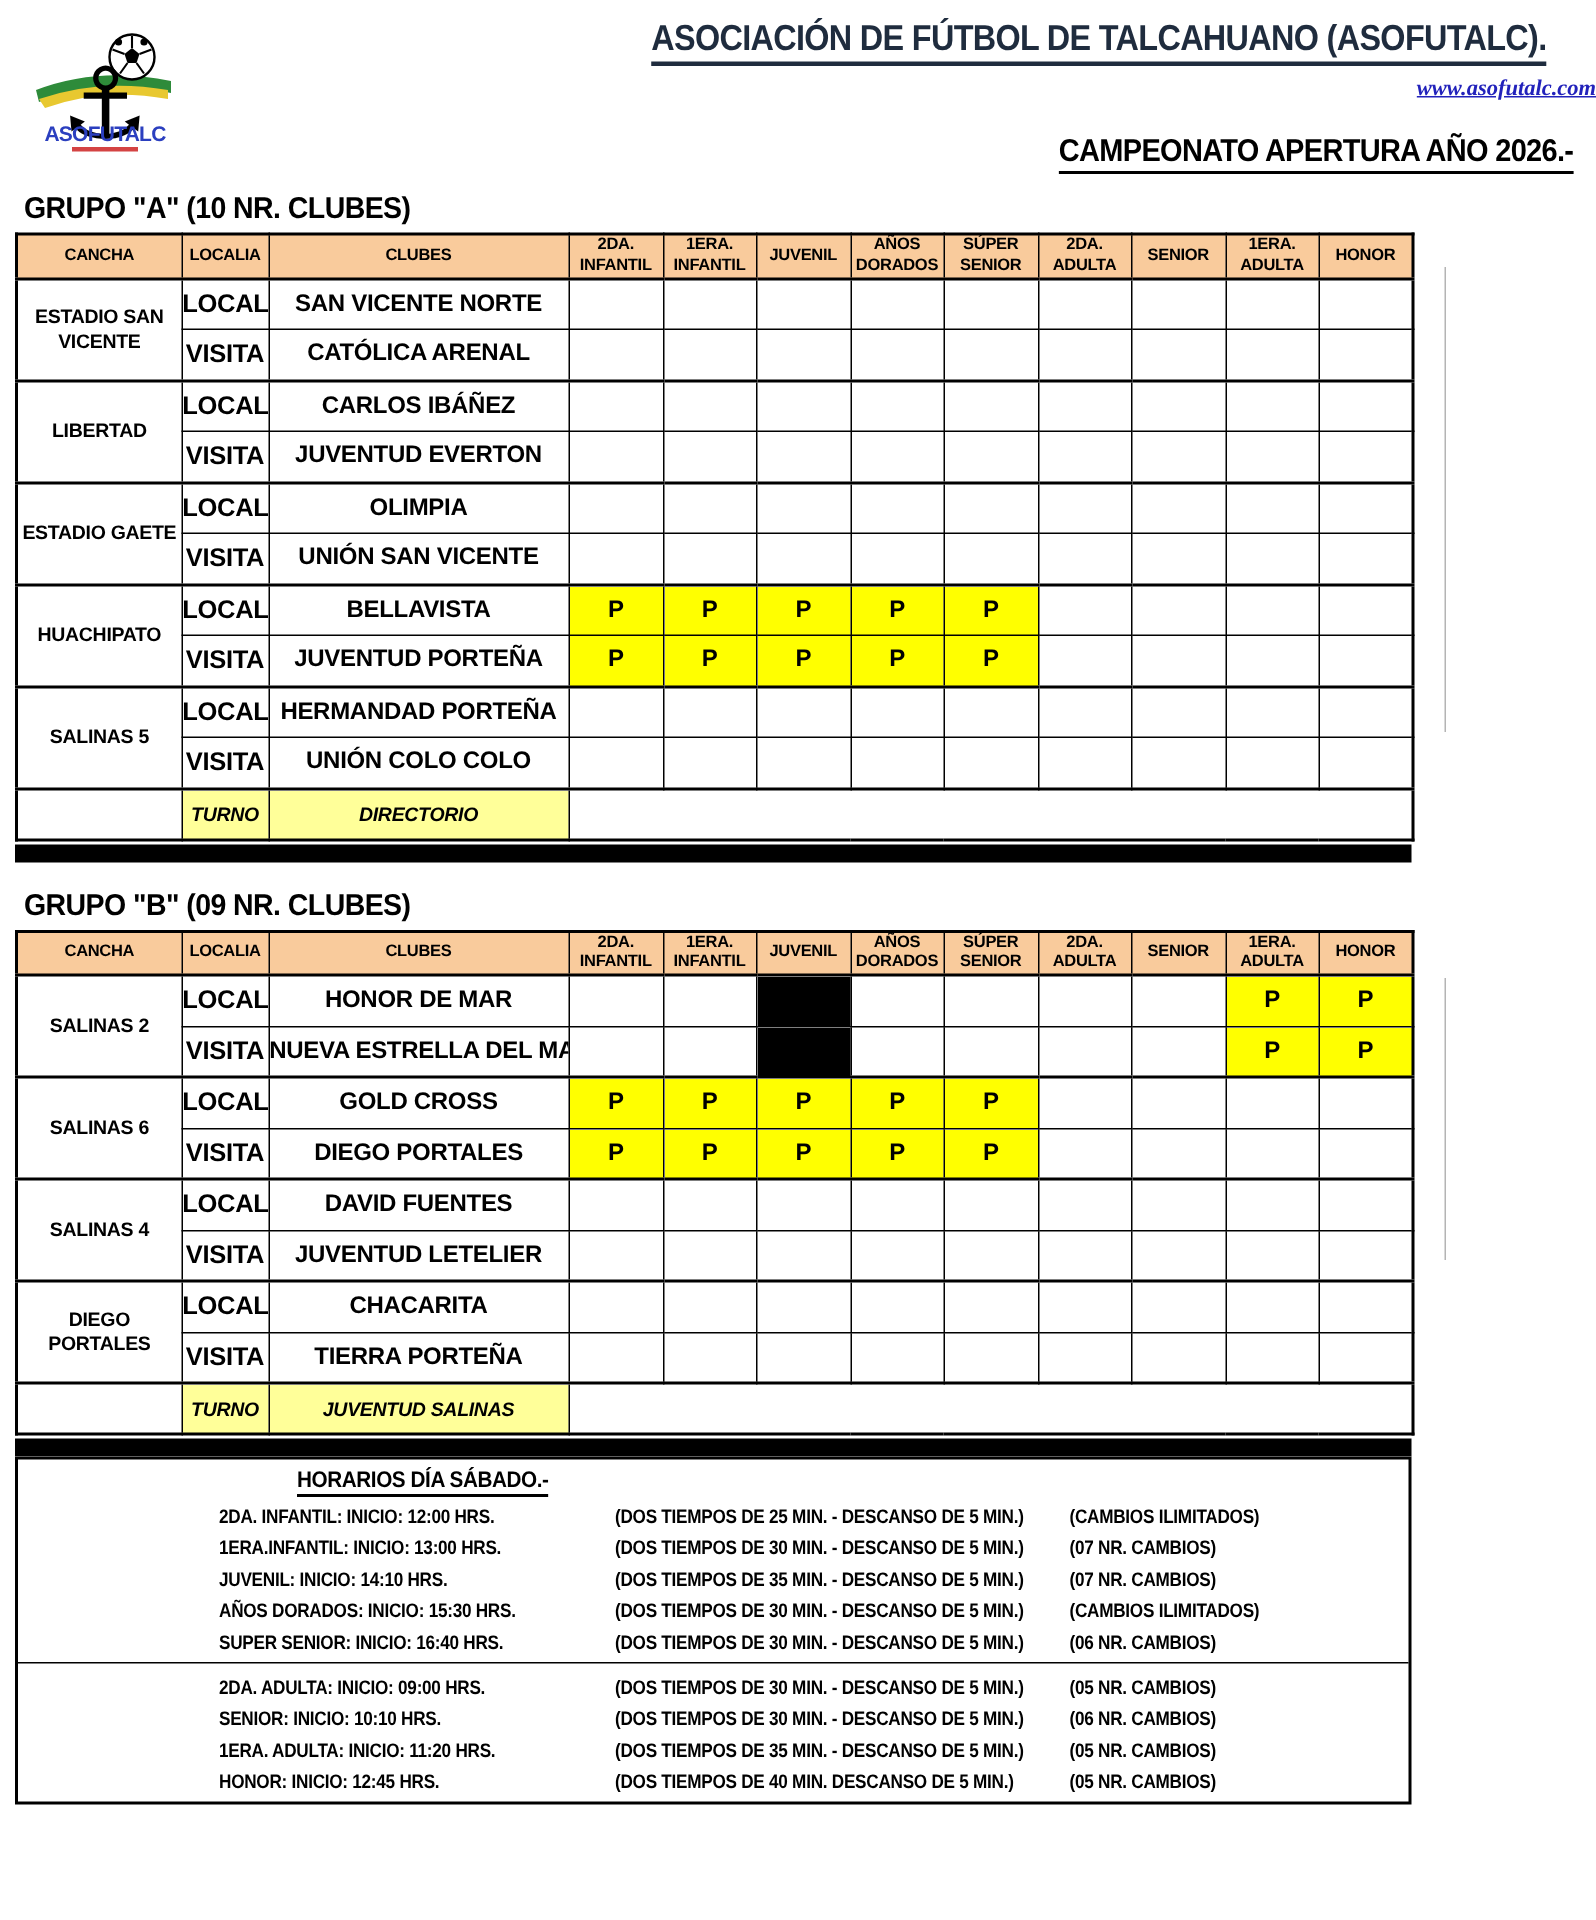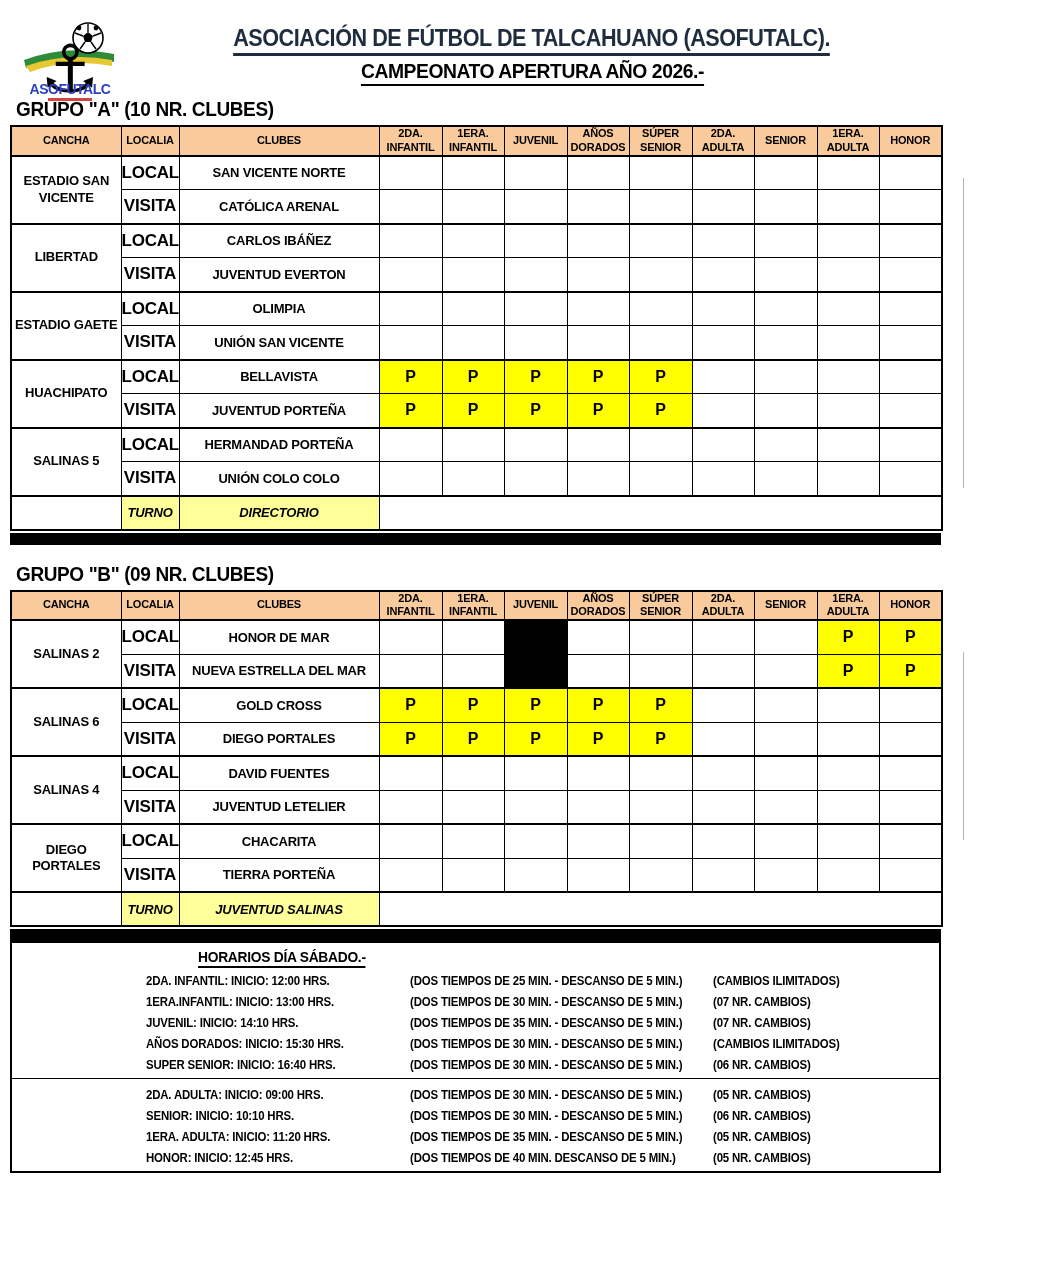--- a/index.html
+++ b/index.html
@@ -4,21 +4,21 @@
 <style>
   html,body{margin:0;padding:0;}
   body{
     width:1064px;height:1280px;overflow:hidden;background:#ffffff;
     font-family:"Liberation Sans",sans-serif;position:relative;
   }
   .content{padding-left:10px;}
 
   
   .logo{position:absolute;left:16px;top:8px;width:108px;height:100px;}
-  .hdr-center{text-align:center;padding-top:24px;}
+  .hdr-center{text-align:right;padding-top:12px;}
   .main-title{
     display:inline-block;font-size:24px;font-weight:bold;color:#1f2c3e;
     letter-spacing:-0.5px;transform:scaleX(0.90);transform-origin:center;
     border-bottom:3px solid #1f2c3e;padding-bottom:1px;white-space:nowrap;
   }
   .website{
     display:block;margin-top:7px;font-family:"Liberation Serif",serif;
     font-weight:bold;font-style:italic;font-size:15px;color:#2222bb;
     text-decoration:underline;
   }
@@ -57,21 +57,21 @@
   .fixture thead tr{height:28px;}
   .fixture tbody tr{height:34px;}
   .fixture td{
     border:1px solid #000;padding:0;text-align:center;vertical-align:middle;
     font-weight:bold;letter-spacing:-0.2px;overflow:hidden;background:#fff;
   }
   tr.row-local td{border-top:2px solid #000;}
   tr.row-visita td{border-top:1px solid #8f8f8f;}
   td.cancha{font-size:13px;line-height:1.25;}
   td.localia{font-size:17px;}
-  td.club{font-size:13px;white-space:nowrap;text-align:center;}
+  td.club{font-size:16px;white-space:nowrap;text-align:center;}
   td.cat{font-size:16px;}
   td.cat.p{background:#ffff00;}
   td.cat.black{background:#000;}
   tr.row-visita td.cat.black{border-top:1px solid #000;}
   tr.row-local td.cat.black{border-bottom:1px solid #000;}
   tr.turno-row{height:33px;}
   tr.turno-row td{border-top:2px solid #000;}
   td.turno-label,td.turno-value{
     background:#ffff99;font-style:italic;font-size:13px;
   }
@@ -127,21 +127,21 @@
   </g>
   <text x="54" y="66" font-size="66" font-weight="bold" fill="#000" text-anchor="middle" dominant-baseline="middle" font-family="DejaVu Sans">⚓</text>
   <text x="54" y="86" text-anchor="middle" font-size="14" font-weight="bold" fill="#2b3fbf" font-family="Liberation Sans" letter-spacing="-0.5">ASOFUTALC</text>
   <g>
     <rect x="32" y="90" width="44" height="3" fill="#cc2222" opacity="0.85"></rect>
   </g>
 </svg>
 
 <div class="hdr-center">
   <span class="main-title">ASOCIACIÓN DE FÚTBOL DE TALCAHUANO (ASOFUTALC).</span>
-  <br>
+  <span class="website">www.asofutalc.com</span><br>
   <span class="champ">CAMPEONATO APERTURA AÑO 2026.-</span>
 </div>
 
 <div class="content">
 
   <div class="group-title">
     <span>GRUPO "A" (10 NR. CLUBES)</span>
   </div>
 
   <table class="fixture">

